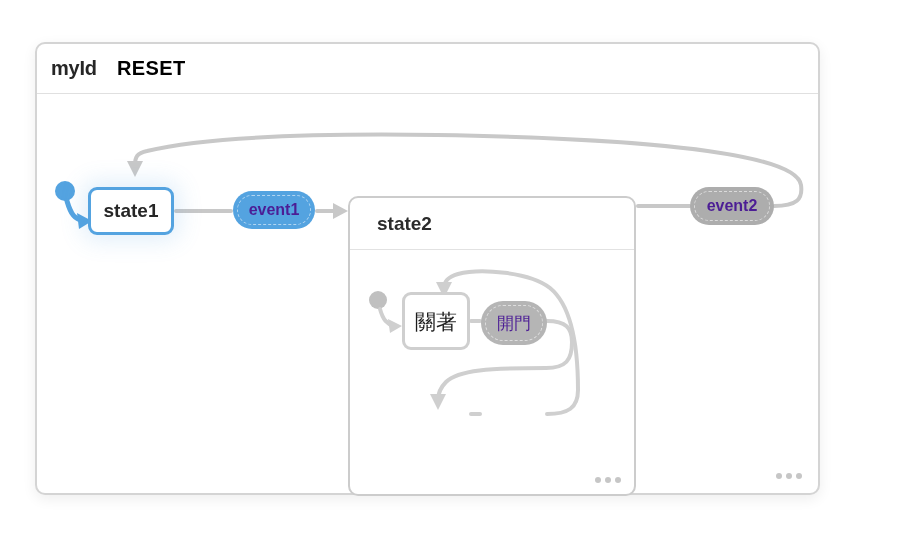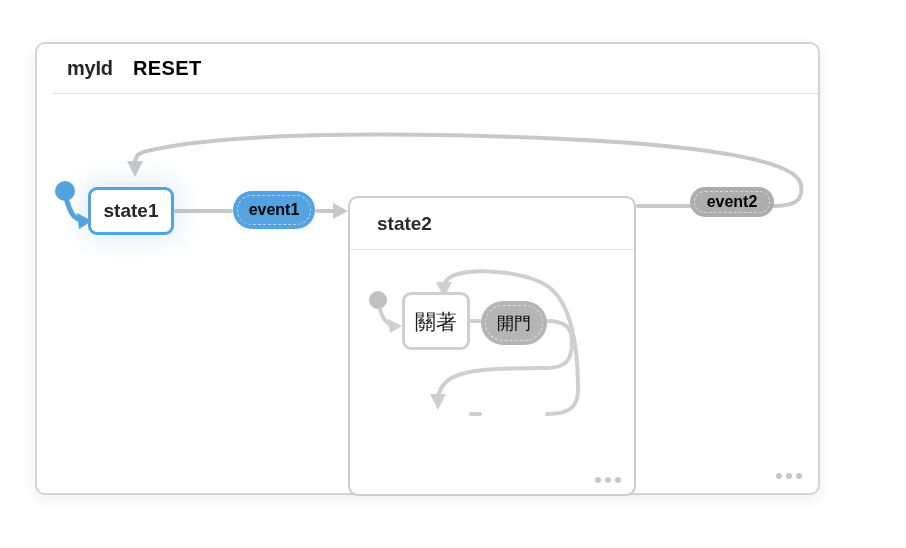--- a/index.html
+++ b/index.html
@@ -28,21 +28,21 @@
     height: 453px;
     background: #ffffff;
     border: 2px solid #d4d4d4;
     border-radius: 10px;
     box-shadow: 0 4px 14px rgba(0,0,0,0.07);
     box-sizing: border-box;
   }
 
   .machine-header {
     position: absolute;
-    left: 16px;
+    left: 0;
     top: 0;
     right: 0;
     height: 50px;
     border-bottom: 1px solid #e0e0e0;
     display: flex;
     align-items: center;
     padding-left: 14px;
     box-sizing: border-box;
   }
 
@@ -182,21 +182,21 @@
   .node-closed { left: 52px; top: 42px; }
   .node-opened { left: 52px; top: 135px; }
 
   
   .event-pill {
     position: absolute;
     display: flex;
     align-items: center;
     justify-content: center;
     border-radius: 999px;
-    color: #000000;
+    color: #4c1d95;
     font-weight: bold;
     z-index: 6;
     box-sizing: border-box;
     cursor: pointer;
   }
 
   .event-pill .pill-inner {
     position: absolute;
     left: 4px;
     right: 4px;
@@ -218,21 +218,21 @@
     width: 82px;
     height: 38px;
     background: #54a3e0;
     font-size: 16px;
   }
 
   .pill-event2 {
     left: 653px;
     top: 92px;
     width: 84px;
-    height: 30px;
+    height: 38px;
     background: #adadad;
     font-size: 16px;
     align-items: center;
   }
 
   .pill-inner-event {
     width: 66px;
     height: 44px;
     background: #b5b5b5;
     font-size: 17px;

